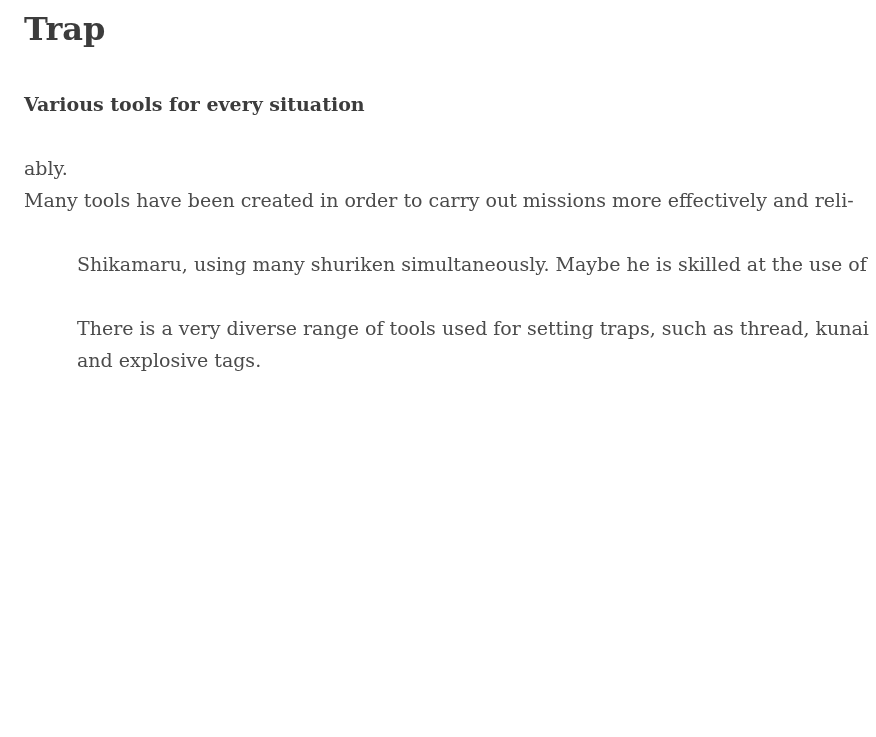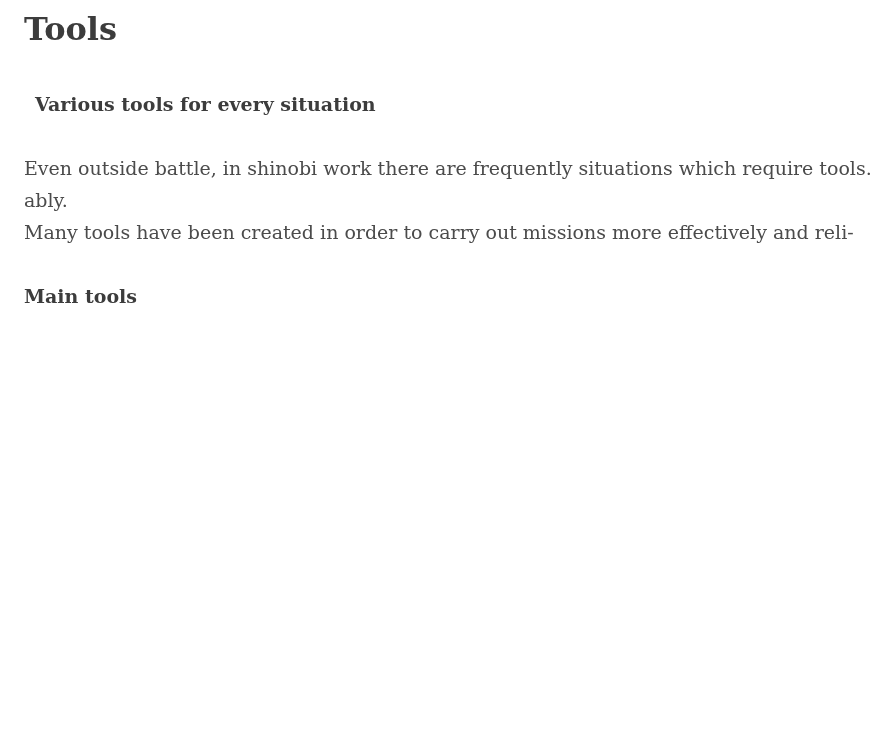--- a/index.html
+++ b/index.html
@@ -22,21 +22,21 @@
     line-height: 42px;
     font-weight: 700;
     color: var(--heading-color, #3c3c3c);
     margin: 8px 0 0 0;
   }
   .subtitle {
     font-size: 19px;
     line-height: 32px;
     font-weight: 700;
     color: var(--heading-color, #3c3c3c);
-    margin: 38px 0 0 11px;
+    margin: 38px 0 0 0;
   }
   .para {
     margin: 32px 0 0 0;
     font-size: 19px;
   }
   .para .line {
     line-height: 32px;
     white-space: nowrap;
   }
   .caption-block {
@@ -57,30 +57,33 @@
   }
   .tools-list li {
     line-height: 32.6px;
   }
 </style>
 </head>
 <body style="background: rgb(255, 255, 255);">
 
 <main>
 
-  <h1 class="page-title">Tools</h1>
+  <h1 class="page-title">Trap</h1>
 
   <p class="subtitle">Various tools for every situation</p>
 
   <div class="para">
-    <div class="line">Even outside battle, in shinobi work there are frequently situations which require tools.</div>
     <div class="line">ably.</div>
     <div class="line">Many tools have been created in order to carry out missions more effectively and reli-</div>
   </div>
 
   <div class="para caption-block">
+    <div class="line">Shikamaru, using many shuriken simultaneously. Maybe he is skilled at the use of</div>
   </div>
 
+  <div class="para caption-block">
+    <div class="line">There is a very diverse range of tools used for setting traps, such as thread, kunai</div>
+    <div class="line">and explosive tags.</div>
+  </div>
 
-  <p class="section-heading">Main tools</p>
 
 
 </main>
 
 </body></html>

